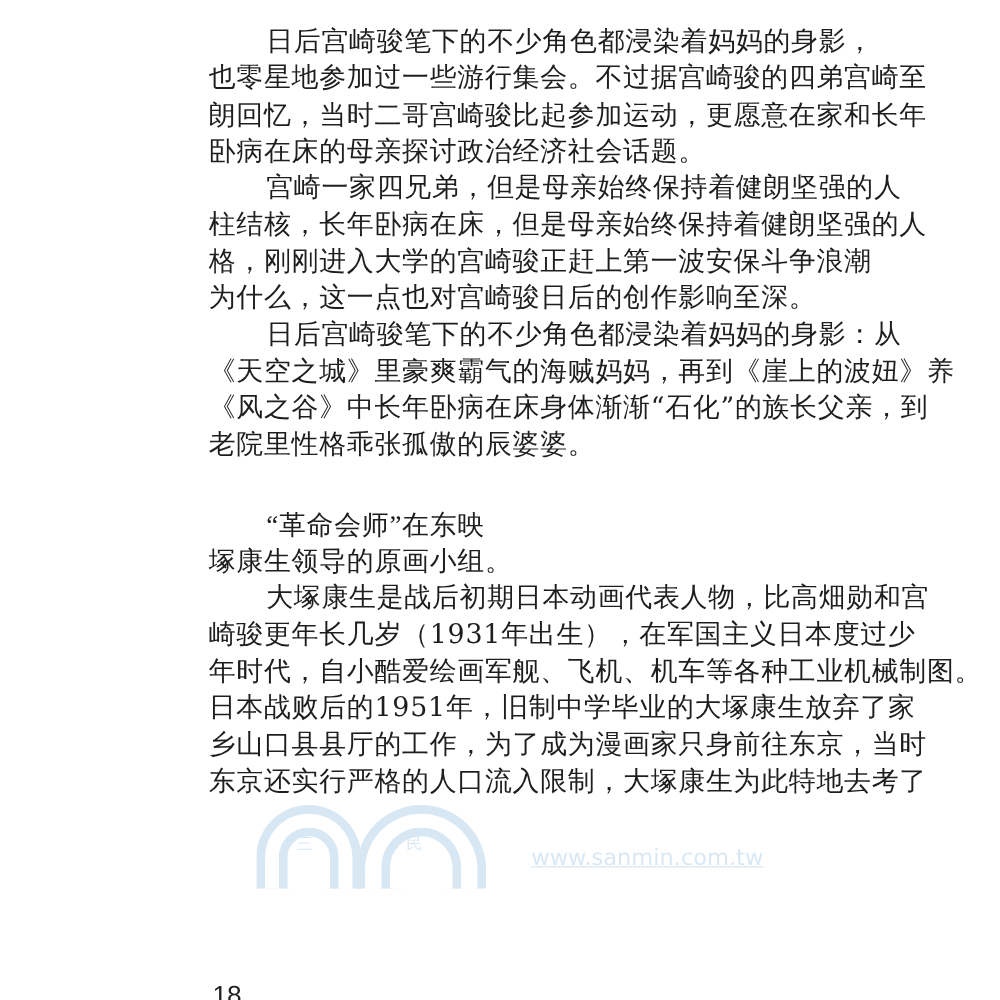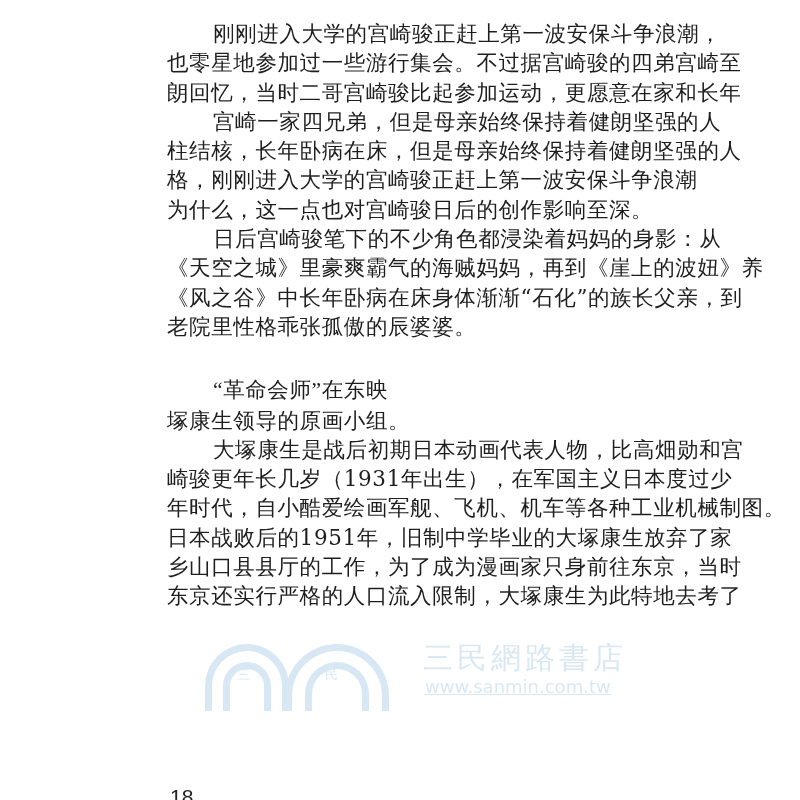--- a/index.html
+++ b/index.html
@@ -31,23 +31,24 @@
   .wm-text {
     position: absolute; color: #2a7fc4; font-family: "DejaVu Sans", sans-serif;
   }
 </style>
 </head>
 <body>
 
 <div class="page">
 
   <div>
-    <div class="line indent">刚刚进入大学的宫崎骏正赶上第一波安保斗争浪潮，</div>
+    <div class="line indent">日后宫崎骏笔下的不少角色都浸染着妈妈的身影，</div>
     <div class="line">也零星地参加过一些游行集会。不过据宫崎骏的四弟宫崎至</div>
     <div class="line">朗回忆，当时二哥宫崎骏比起参加运动，更愿意在家和长年</div>
+    <div class="line">卧病在床的母亲探讨政治经济社会话题。</div>
   </div>
 
   <div>
     <div class="line indent">宫崎一家四兄弟，但是母亲始终保持着健朗坚强的人</div>
     <div class="line">柱结核，长年卧病在床，但是母亲始终保持着健朗坚强的人</div>
     <div class="line">格，刚刚进入大学的宫崎骏正赶上第一波安保斗争浪潮</div>
     <div class="line">为什么，这一点也对宫崎骏日后的创作影响至深。</div>
   </div>
 
   <div>
@@ -73,17 +74,16 @@
   </div>
 </div>
 
 <div class="watermark">
   <div class="wm-arc" style="left:0px; top:8px; width:70px; height:60px;"></div>
   <div class="wm-arc" style="left:18px; top:26px; width:34px; height:42px;"></div>
   <div class="wm-arc" style="left:80px; top:8px; width:90px; height:60px;"></div>
   <div class="wm-arc" style="left:100px; top:26px; width:50px; height:42px;"></div>
   <span class="wm-text" style="left:32px; top:30px; font-size:13px;">三</span>
   <span class="wm-text" style="left:120px; top:30px; font-size:13px;">民</span>
-  <span class="wm-text" style="left:218px; top:2px; font-size:30px; letter-spacing:4px;">三民網路書店</span>
   <span class="wm-text" style="left:220px; top:40px; font-size:18px;text-decoration:underline;">www.sanmin.com.tw</span>
 </div>
 
 <div class="page-number">18</div>
 
 </body></html>

